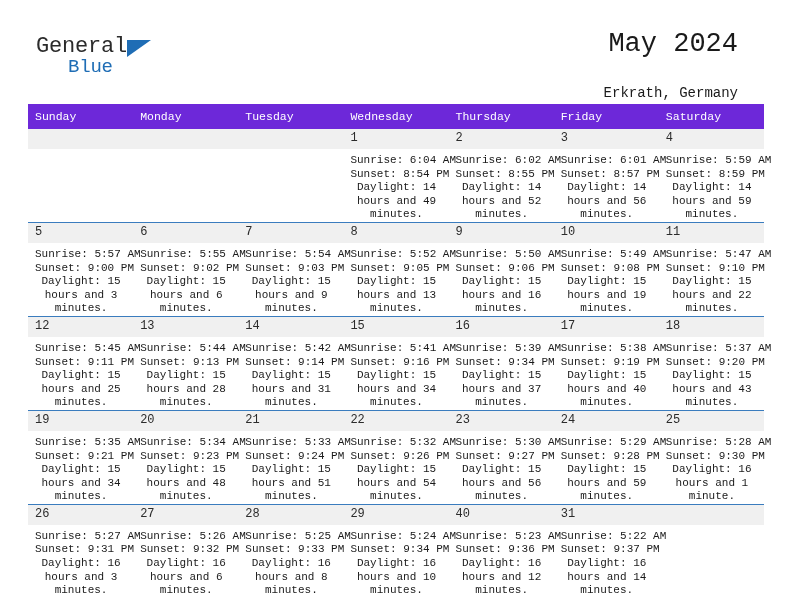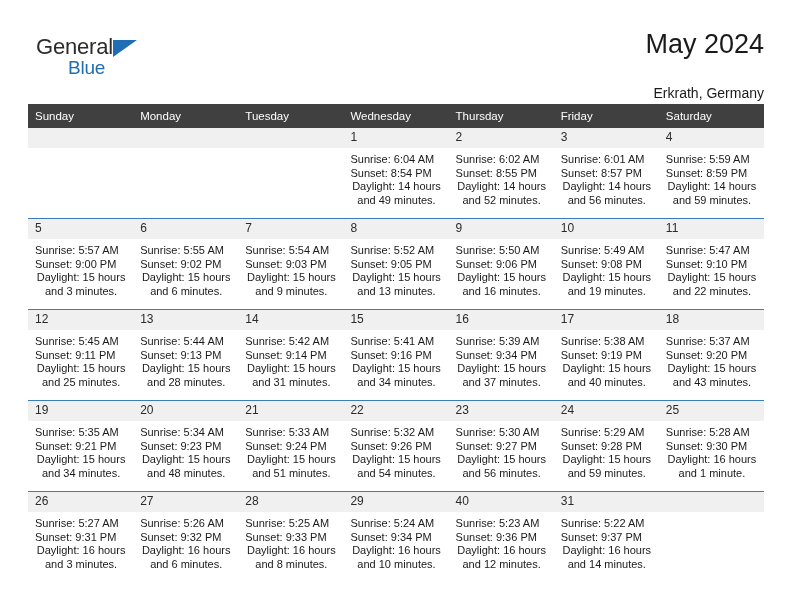--- a/index.html
+++ b/index.html
@@ -13,20 +13,21 @@
     font-family: "Liberation Sans", sans-serif;
     color: #1a1a1a;
     overflow: hidden;
   }
 
   .page {
     position: relative;
     width: 792px;
     height: 591px;
     box-sizing: border-box;
+    font-family: Liberation Mono, monospace;
   }
 
   
   .header {
     position: relative;
     height: 76px;
     padding: 0 30px;
     box-sizing: border-box;
   }
 
@@ -61,21 +62,21 @@
   .brand-row2 {
     font-size: 19px;
     color: #1f6db5;
     margin-top: -2px;
     margin-left: 32px;
     letter-spacing: -0.2px;
   }
 
   .title-block {
     position: absolute;
-    right: 28px;
+    right: 54px;
     top: 30px;
     text-align: right;
   }
   .cal-title {
     font-size: 27px;
     color: #1a1a1a;
     line-height: 1.1;
     font-weight: normal;
     margin: 0;
   }
@@ -89,21 +90,21 @@
   .calendar {
     position: absolute;
     left: 28px;
     top: 104px;
     width: 736px;
     border-collapse: collapse;
     table-layout: fixed;
   }
 
   .calendar th {
-    background: #404040;
+    background: #6d28d9;
     color: #ffffff;
     font-size: 11.5px;
     font-weight: normal;
     text-align: left;
     padding: 6px 0 6px 7px;
     height: 21px;
     box-sizing: border-box;
     border: none;
   }
 

